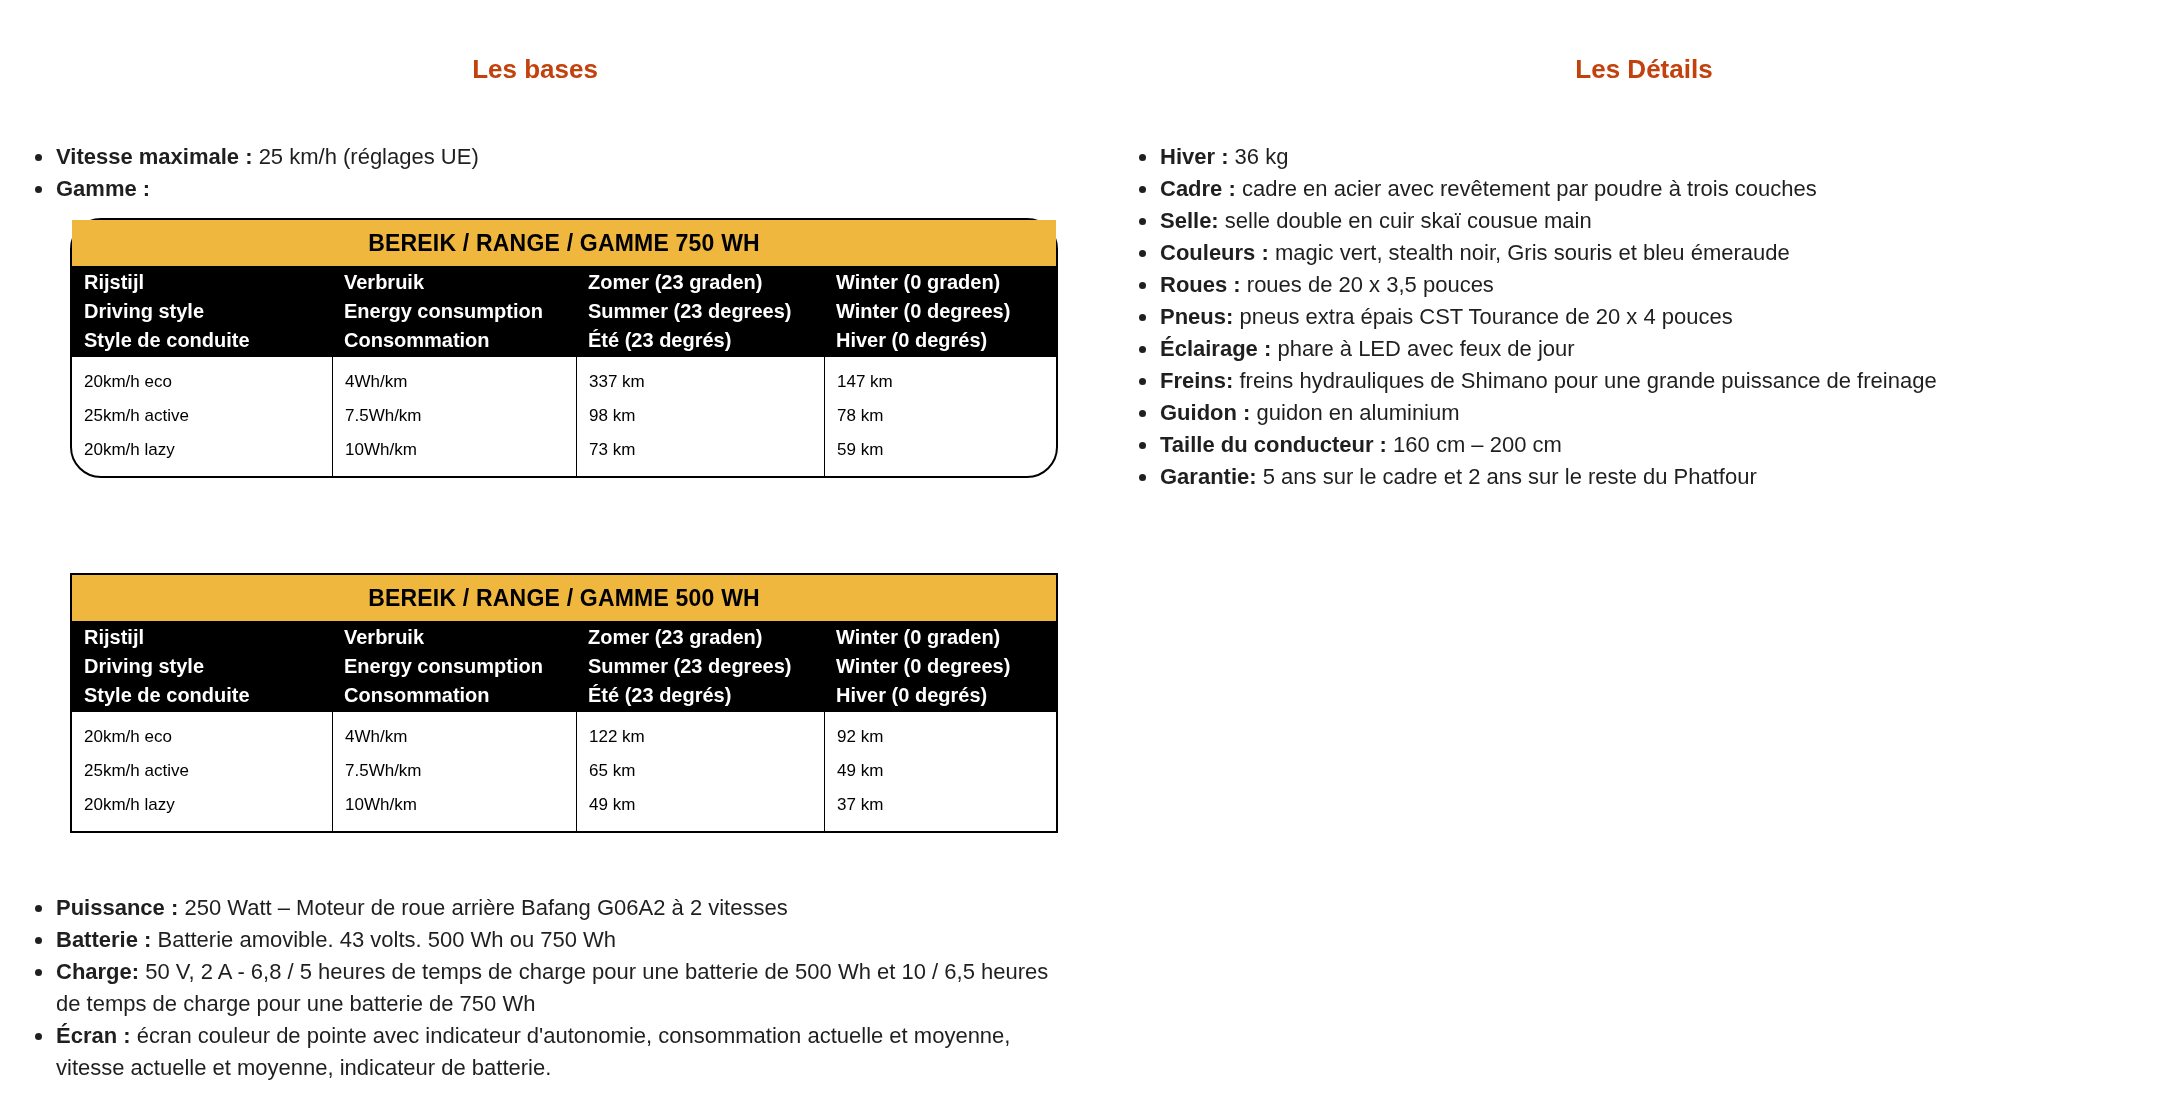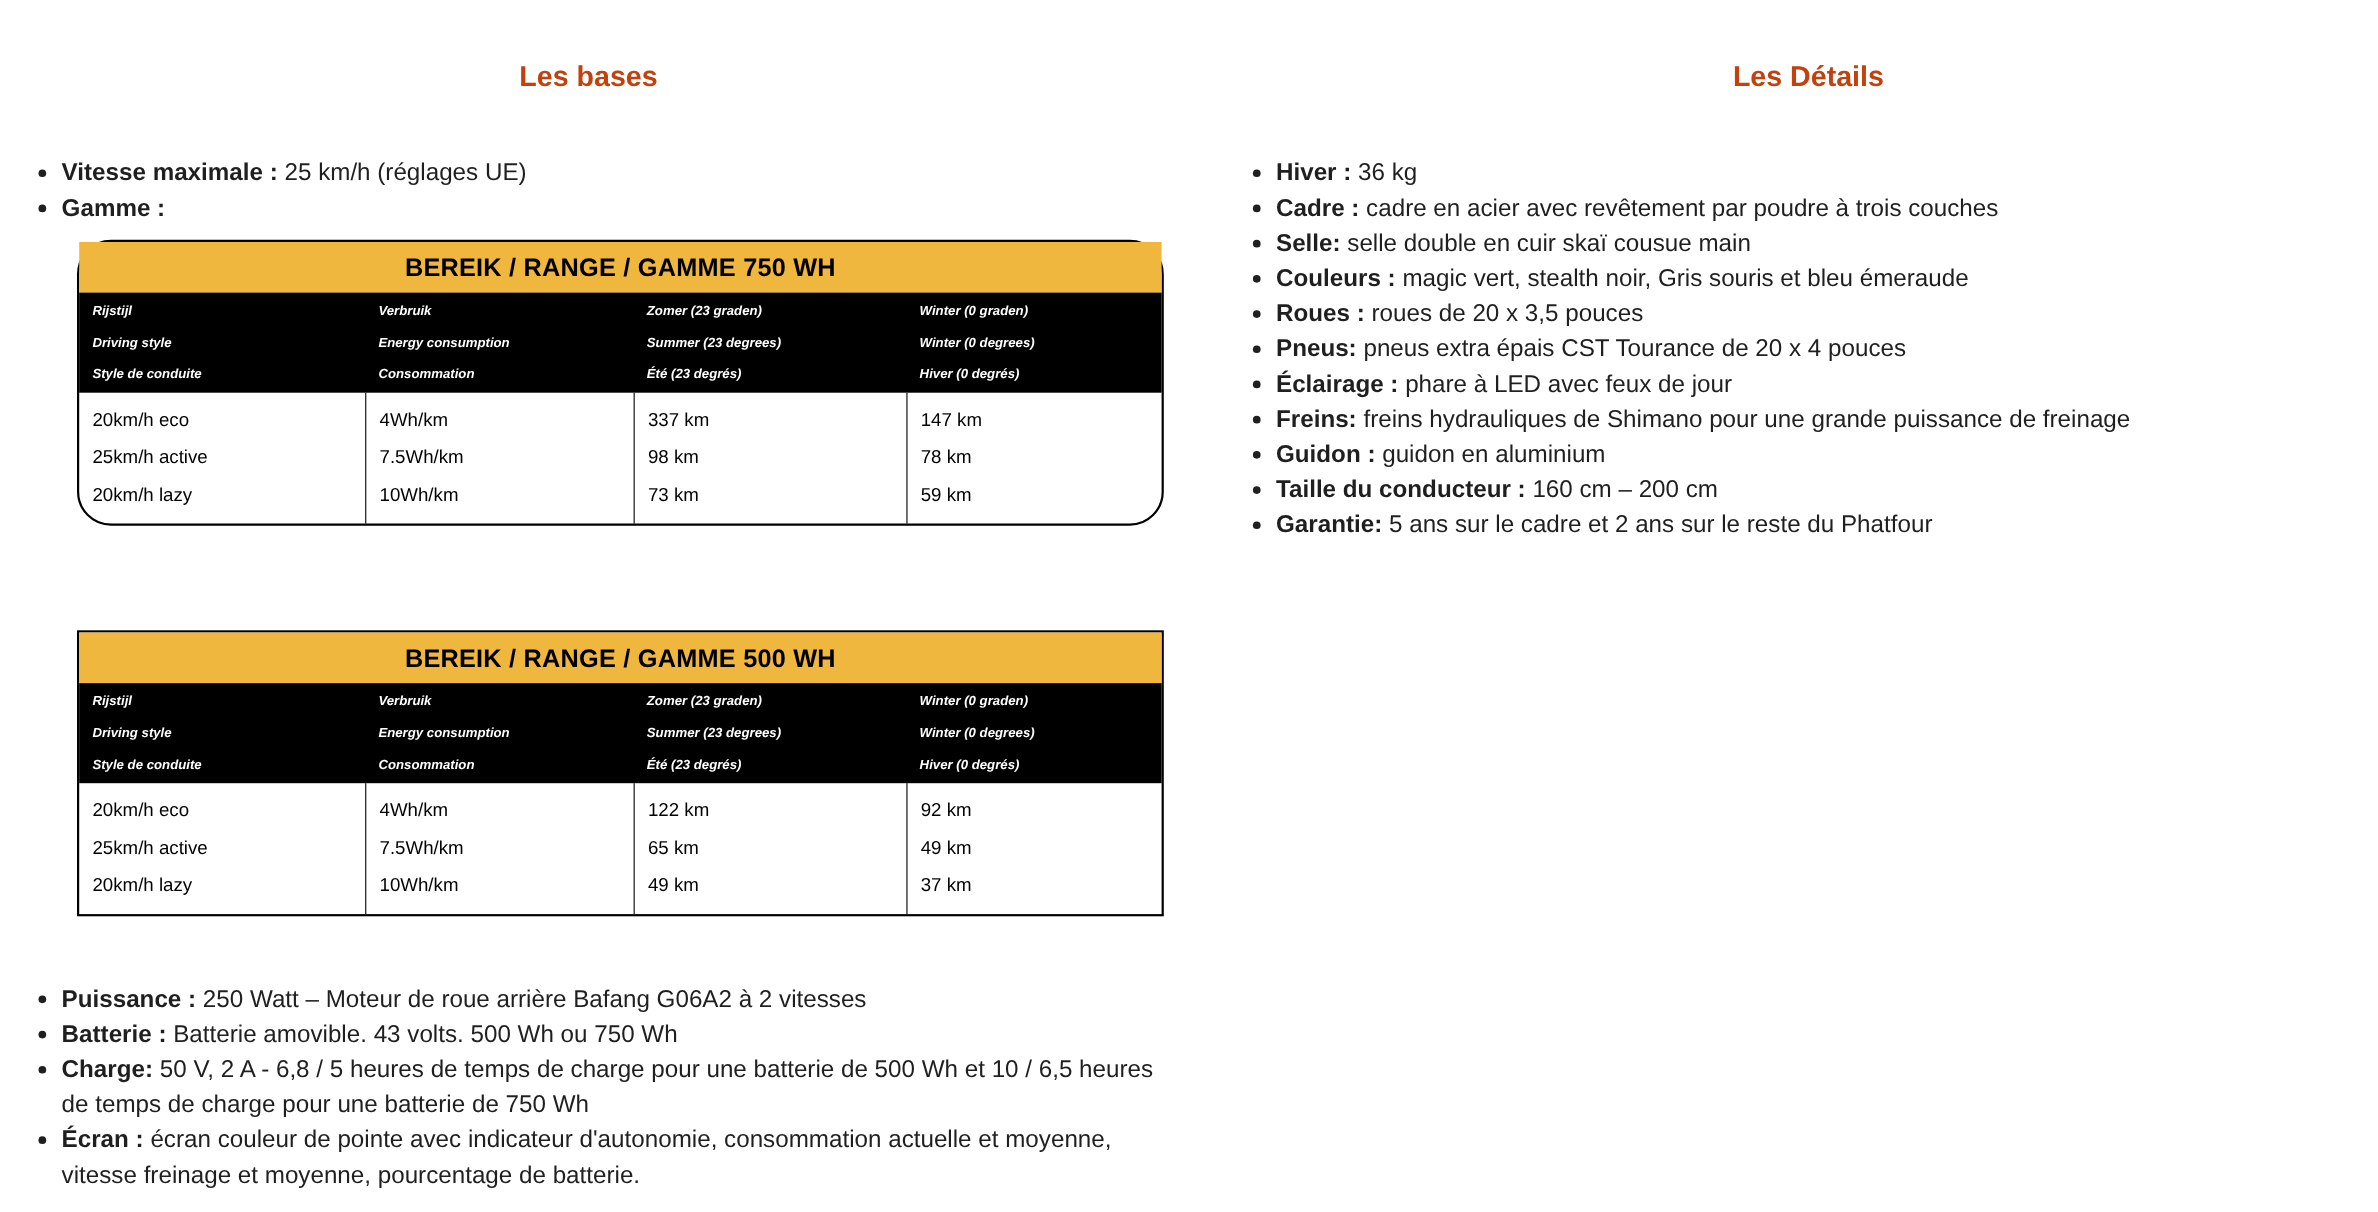--- a/index.html
+++ b/index.html
@@ -50,21 +50,21 @@
     display:flex;align-items:center;justify-content:center;
     font-weight:bold;font-size:23px;color:#000;
     letter-spacing:0.2px;
   }
   .rtable-head{
     background:#000;color:#fff;height:91px;
     display:grid;grid-template-columns:260px 244px 248px 232px;
     align-content:center;
   }
   .hcell{padding-left:12px;}
-  .hcell div{font-weight:bold;font-size:12px;line-height:29px;font-style:italic;}
+  .hcell div{font-weight:bold;font-size:20px;line-height:29px;}
   .rtable-body{
     display:grid;grid-template-columns:260px 244px 248px 232px;
     height:119px;
   }
   .bcol{padding:8px 0 0 12px;}
   .bcol + .bcol{border-left:1.5px solid var(--table-border);}
   .bval{font-size:17px;line-height:34px;height:34px;color:#000;}
 </style>
 </head>
 <body>
@@ -186,21 +186,21 @@
   <li>
     <b>Batterie :</b>
     <span>Batterie amovible. 43 volts. 500 Wh ou 750 Wh</span>
   </li>
   <li>
     <b>Charge:</b>
     <span>50 V, 2 A - 6,8 / 5 heures de temps de charge pour une batterie de 500 Wh et 10 / 6,5 heures de temps de charge pour une batterie de 750 Wh</span>
   </li>
   <li>
     <b>Écran :</b>
-    <span>écran couleur de pointe avec indicateur d'autonomie, consommation actuelle et moyenne, vitesse freinage et moyenne, pourcentage de batterie.</span>
+    <span>écran couleur de pointe avec indicateur d'autonomie, consommation actuelle et moyenne, vitesse actuelle et moyenne, indicateur de batterie.</span>
   </li>
 </ul>
 
 <div class="section-title title-right">Les Détails</div>
 
 <ul class="spec-list list-right">
   <li>
     <b>Hiver :</b>
     <span>36 kg</span>
   </li>

